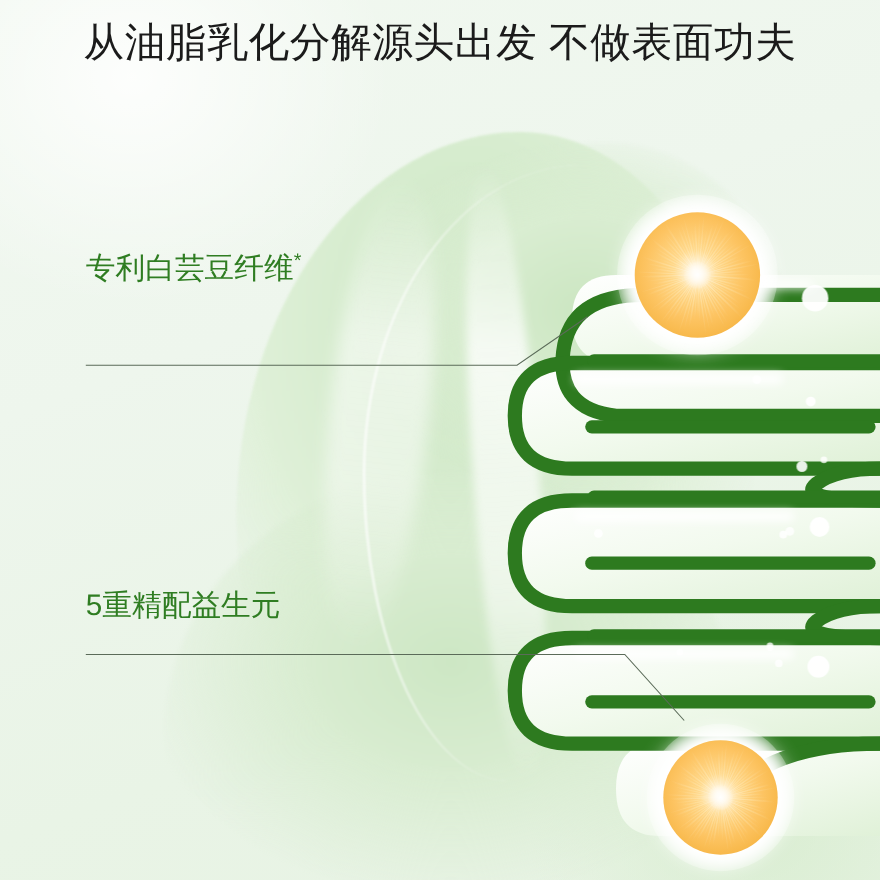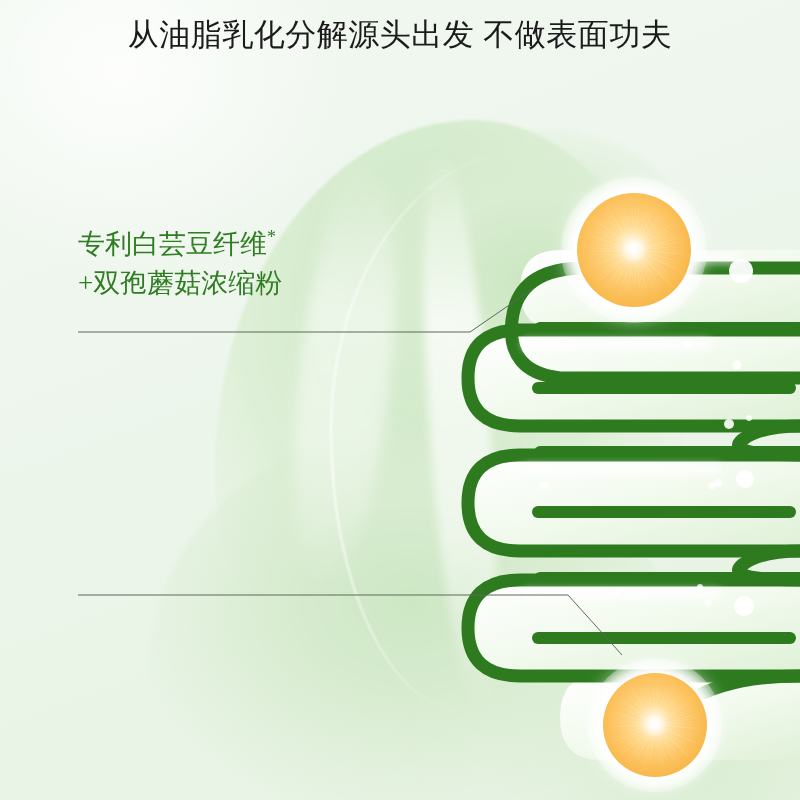--- a/index.html
+++ b/index.html
@@ -100,30 +100,30 @@
     font-size: 41px;
     font-weight: bold;
     letter-spacing: 1px;
     color: #2f7d22;
     line-height: 1.15;
     white-space: nowrap;
   }
   .subtitle {
     margin: 0;
     padding-top: 14px;
-    font-size: 31px;
+    font-size: 37px;
     font-weight: normal;
     color: #1b1b1b;
     letter-spacing: .5px;
     white-space: nowrap;
   }
 
   
   .ann { position: absolute; }
-  .ann-line { font-size: 27px; color: #2f7d22; line-height: 1.45; white-space: nowrap; font-weight: 500; font-family: Liberation Serif, serif; }
+  .ann-line { font-size: 27px; color: #2f7d22; line-height: 1.45; white-space: nowrap; font-weight: 500; }
   .ann-star { font-size: 18px; vertical-align: super; }
   .ann-1 { left: 78px; top: 224px; }
   .ann-2 { left: 78px; top: 531px; }
 
   
   .citrus { position: absolute; border-radius: 50%; }
   .citrus-glow {
     position: absolute; border-radius: 50%;
     background: radial-gradient(circle at 50% 50%, rgba(255,255,255,.95) 55%, rgba(255,255,255,0) 78%);
   }
@@ -482,17 +482,19 @@
   </svg>
 
   <div class="header">
     <h2 class="subtitle">从油脂乳化分解源头出发 不做表面功夫</h2>
   </div>
 
   <div class="ann ann-1">
     <div class="ann-line">
       <span>专利白芸豆纤维</span><span class="ann-star">*</span>
     </div>
-    <div class="ann-line">+双孢蘑菇浓缩粉</div>
   </div>
 
+  <div class="ann ann-2">
+    <div class="ann-line">5重精配益生元</div>
+  </div>
 
 </div>
 
 </body></html>

